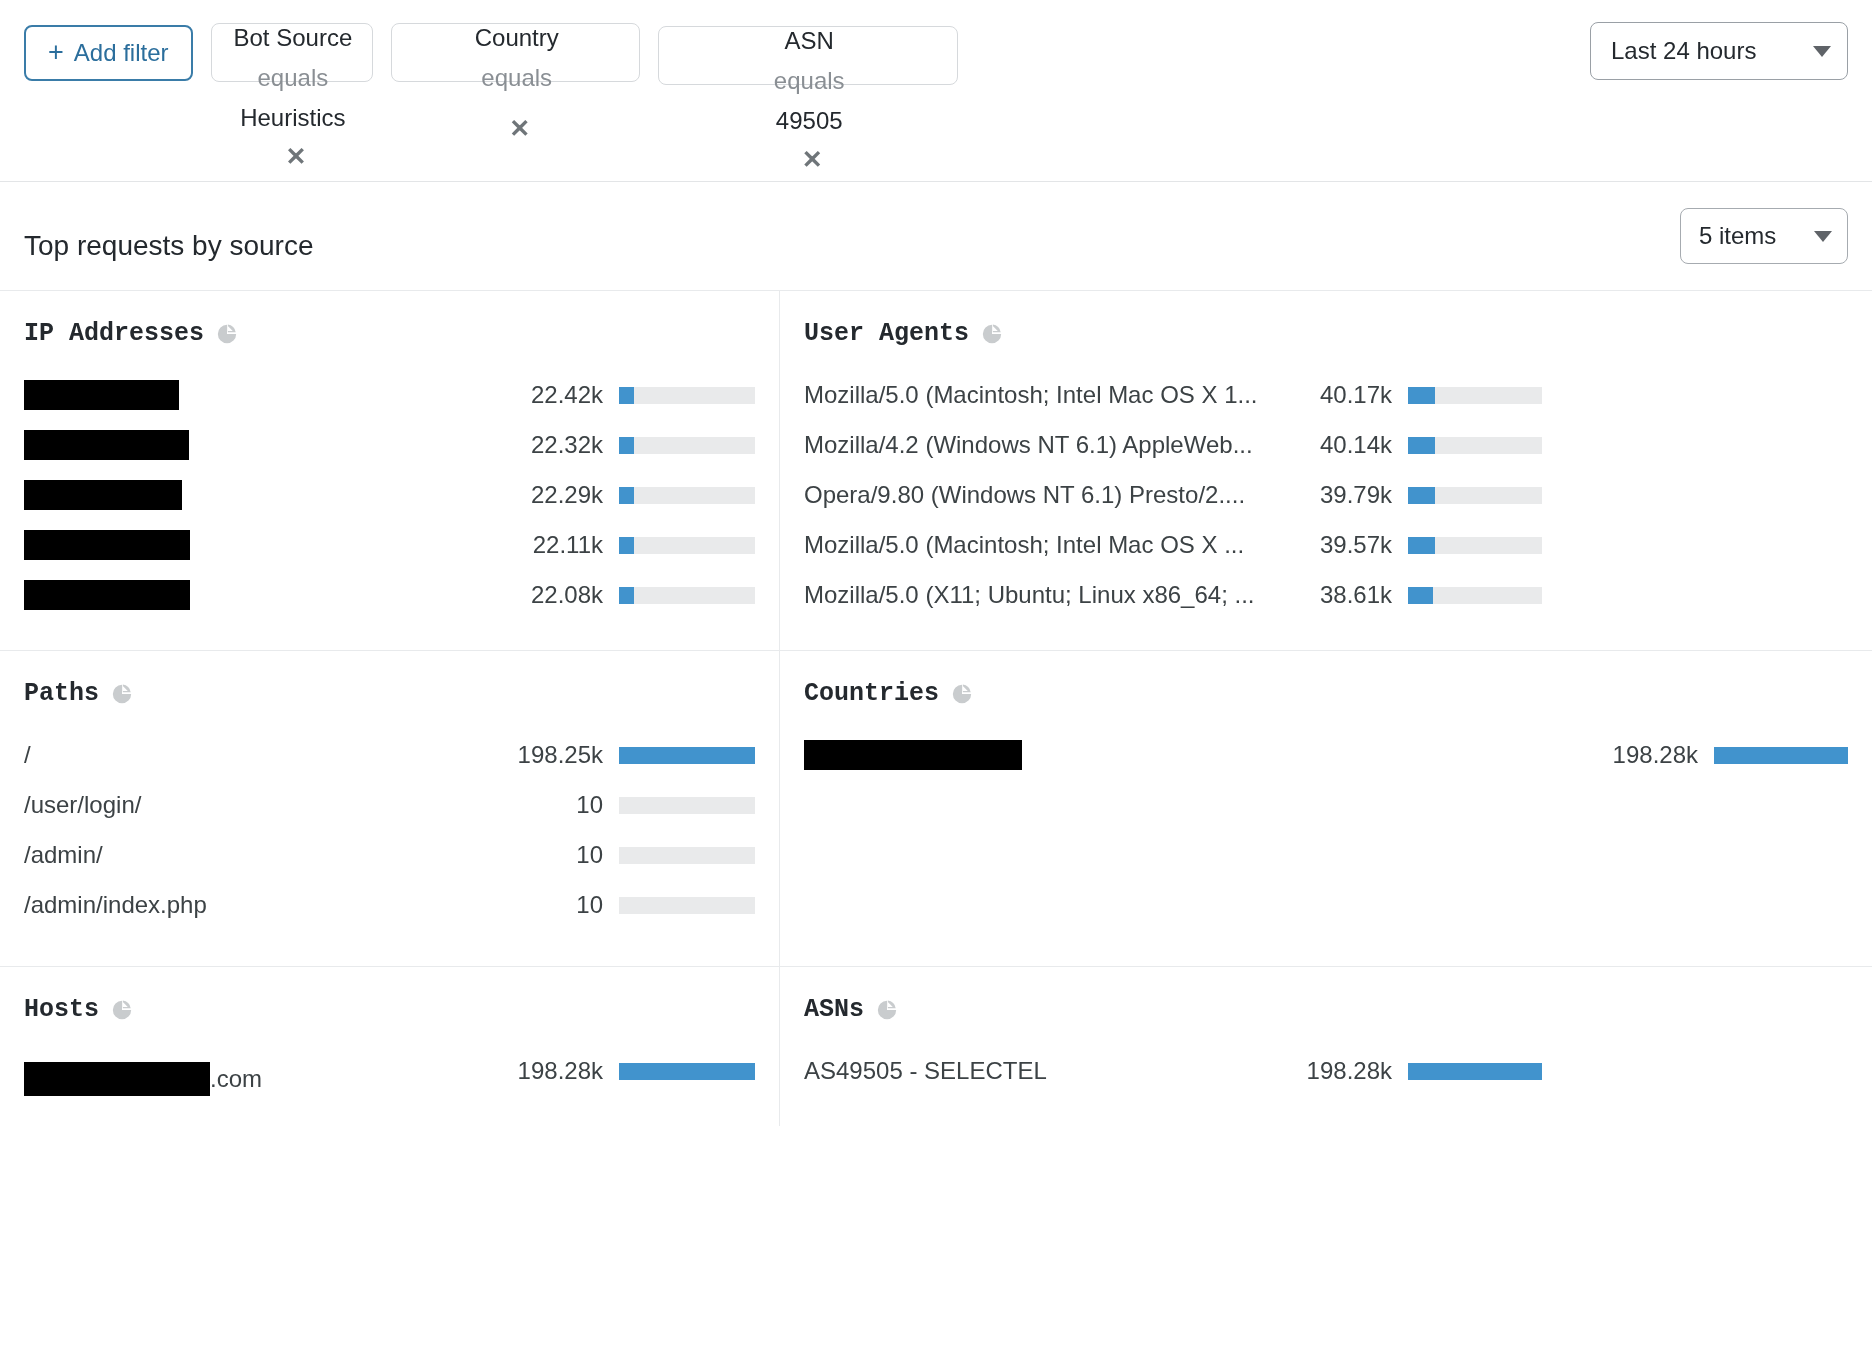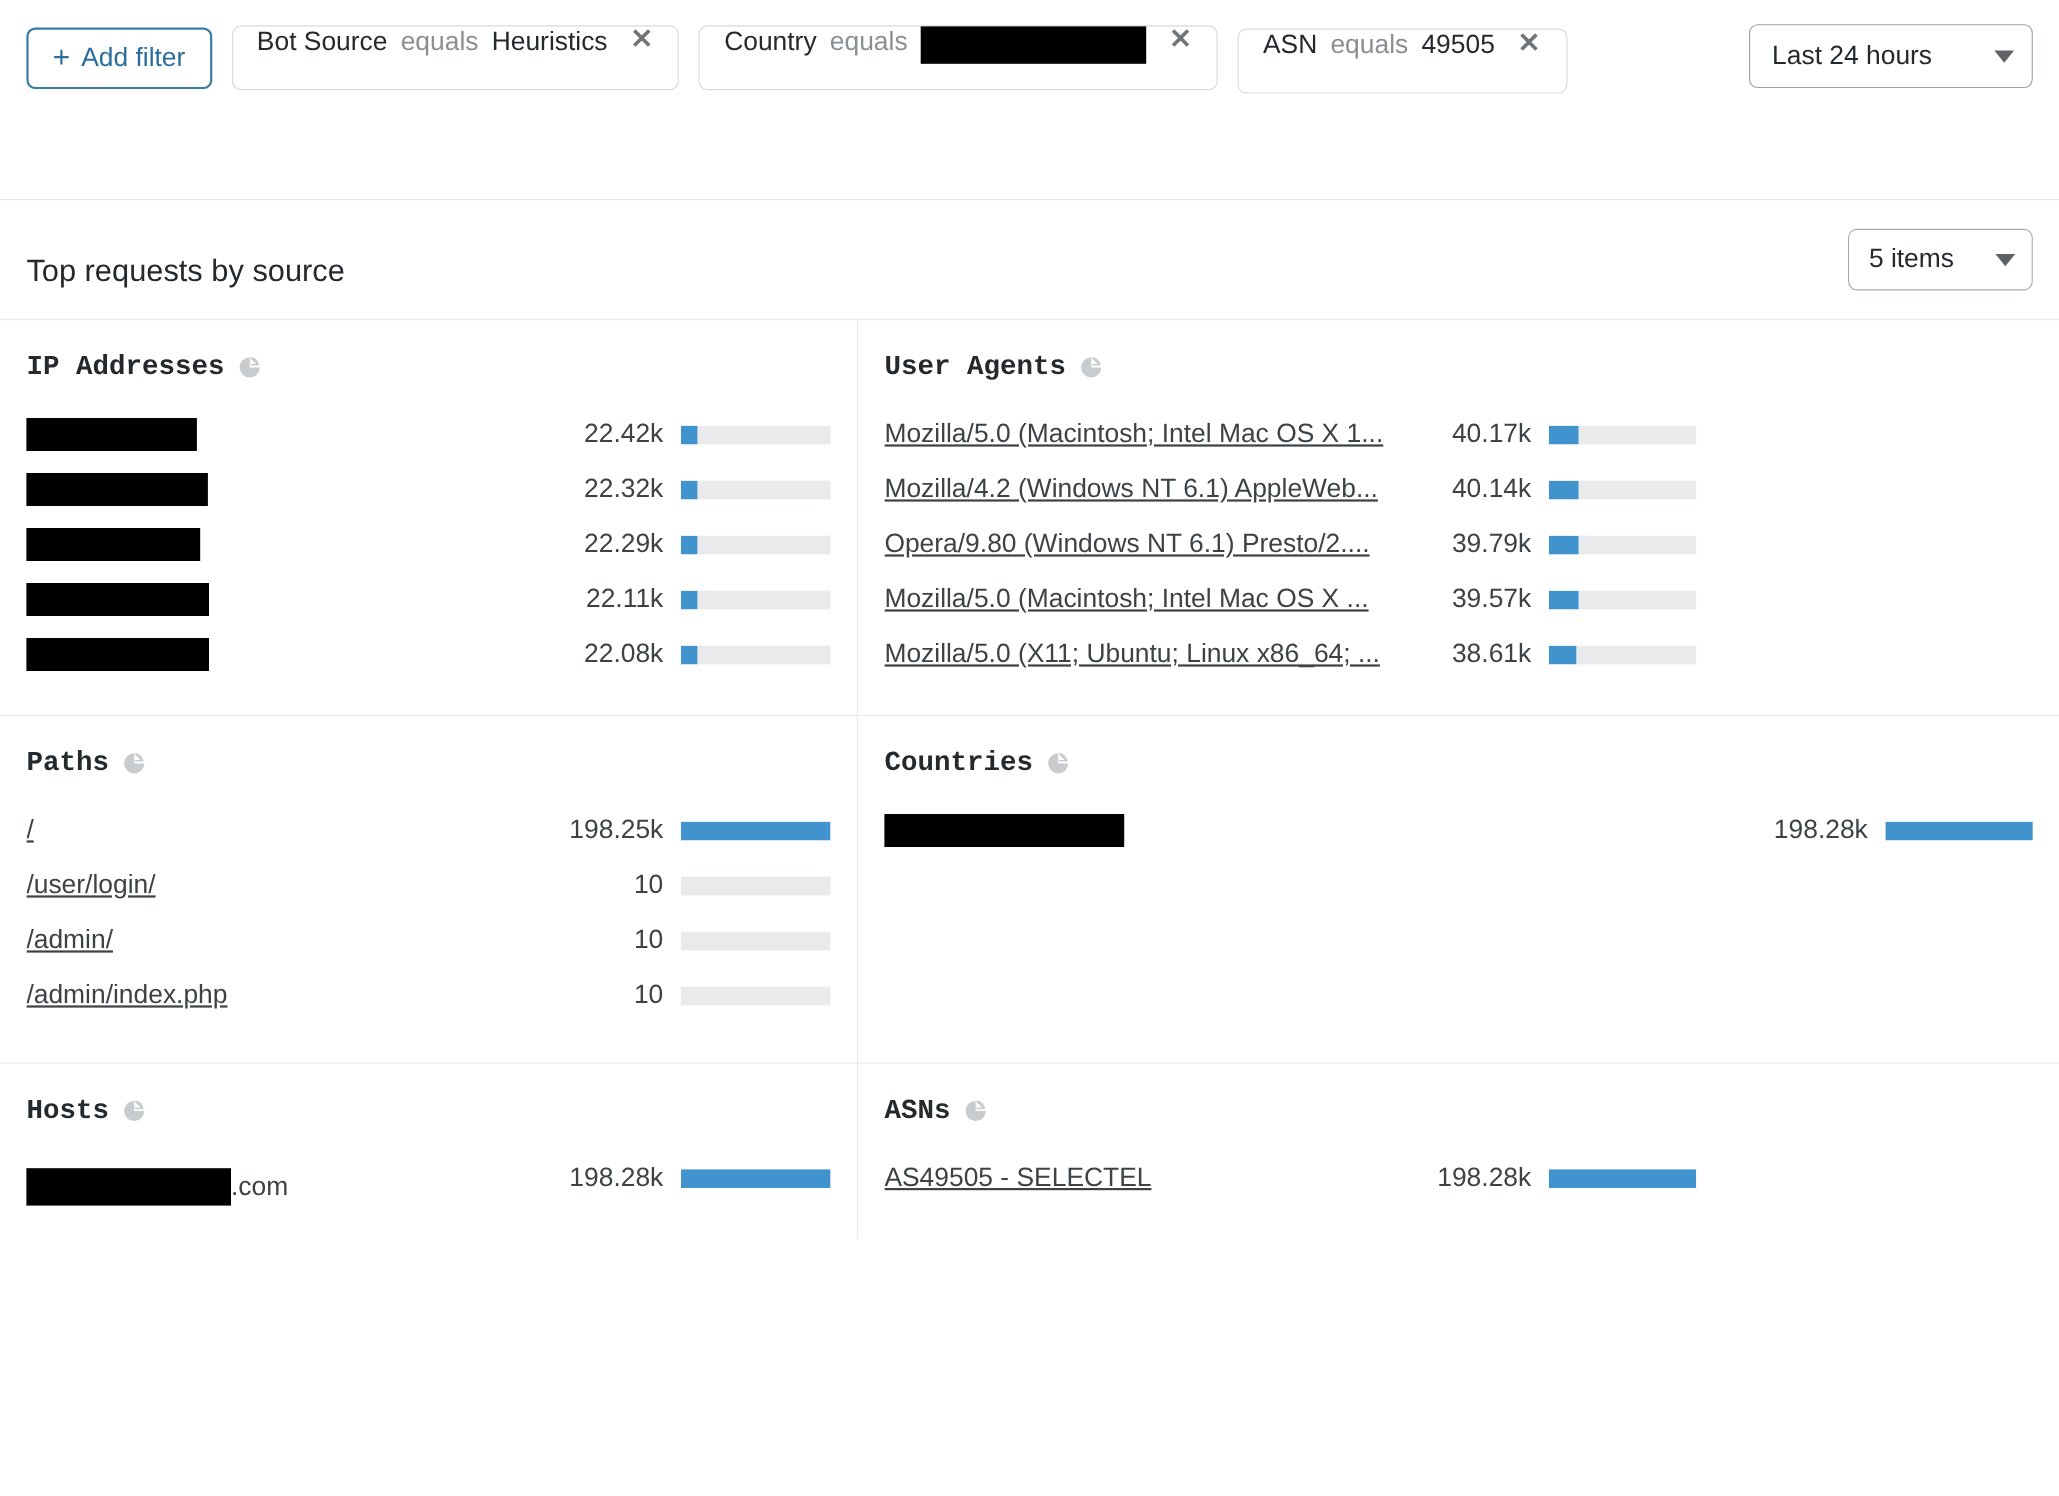--- a/index.html
+++ b/index.html
@@ -47,30 +47,32 @@
     box-sizing: border-box;
   }
   .add-filter-btn .plus {
     font-size: 27px;
     line-height: 1;
     font-weight: 400;
     color: #2b6e9c;
   }
   .filter-chip {
     display: inline-flex;
+    align-items: center;
     gap: 12px;
     height: 59px;
     padding: 0 20px 0 22px;
     border: 1px solid #d6d9dc;
     border-radius: 8px;
     background: #ffffff;
     font-size: 24px;
     box-sizing: border-box;
     cursor: pointer;
     white-space: nowrap;
+    flex-direction: column;
   }
   .chip-field { color: #24292e; }
   .chip-op { color: #8a8f94; }
   .chip-value { color: #24292e; }
   .chip-value.redacted {
     display: inline-block;
     background: #000000;
     color: transparent;
     height: 34px;
     line-height: 34px;
@@ -181,21 +183,20 @@
     display: flex;
     align-items: center;
     height: 50px;
   }
   .row-label {
     flex: 1 1 auto;
     font-size: 24px;
     color: #3c4245;
     white-space: nowrap;
     overflow: hidden;
-    text-decoration: underline;
   }
   .row-label.redacted {
     display: inline-block;
     flex: 0 0 auto;
     background: #000000;
     color: transparent;
     height: 30px;
   }
   .row-label-mixed {
     flex: 1 1 auto;

